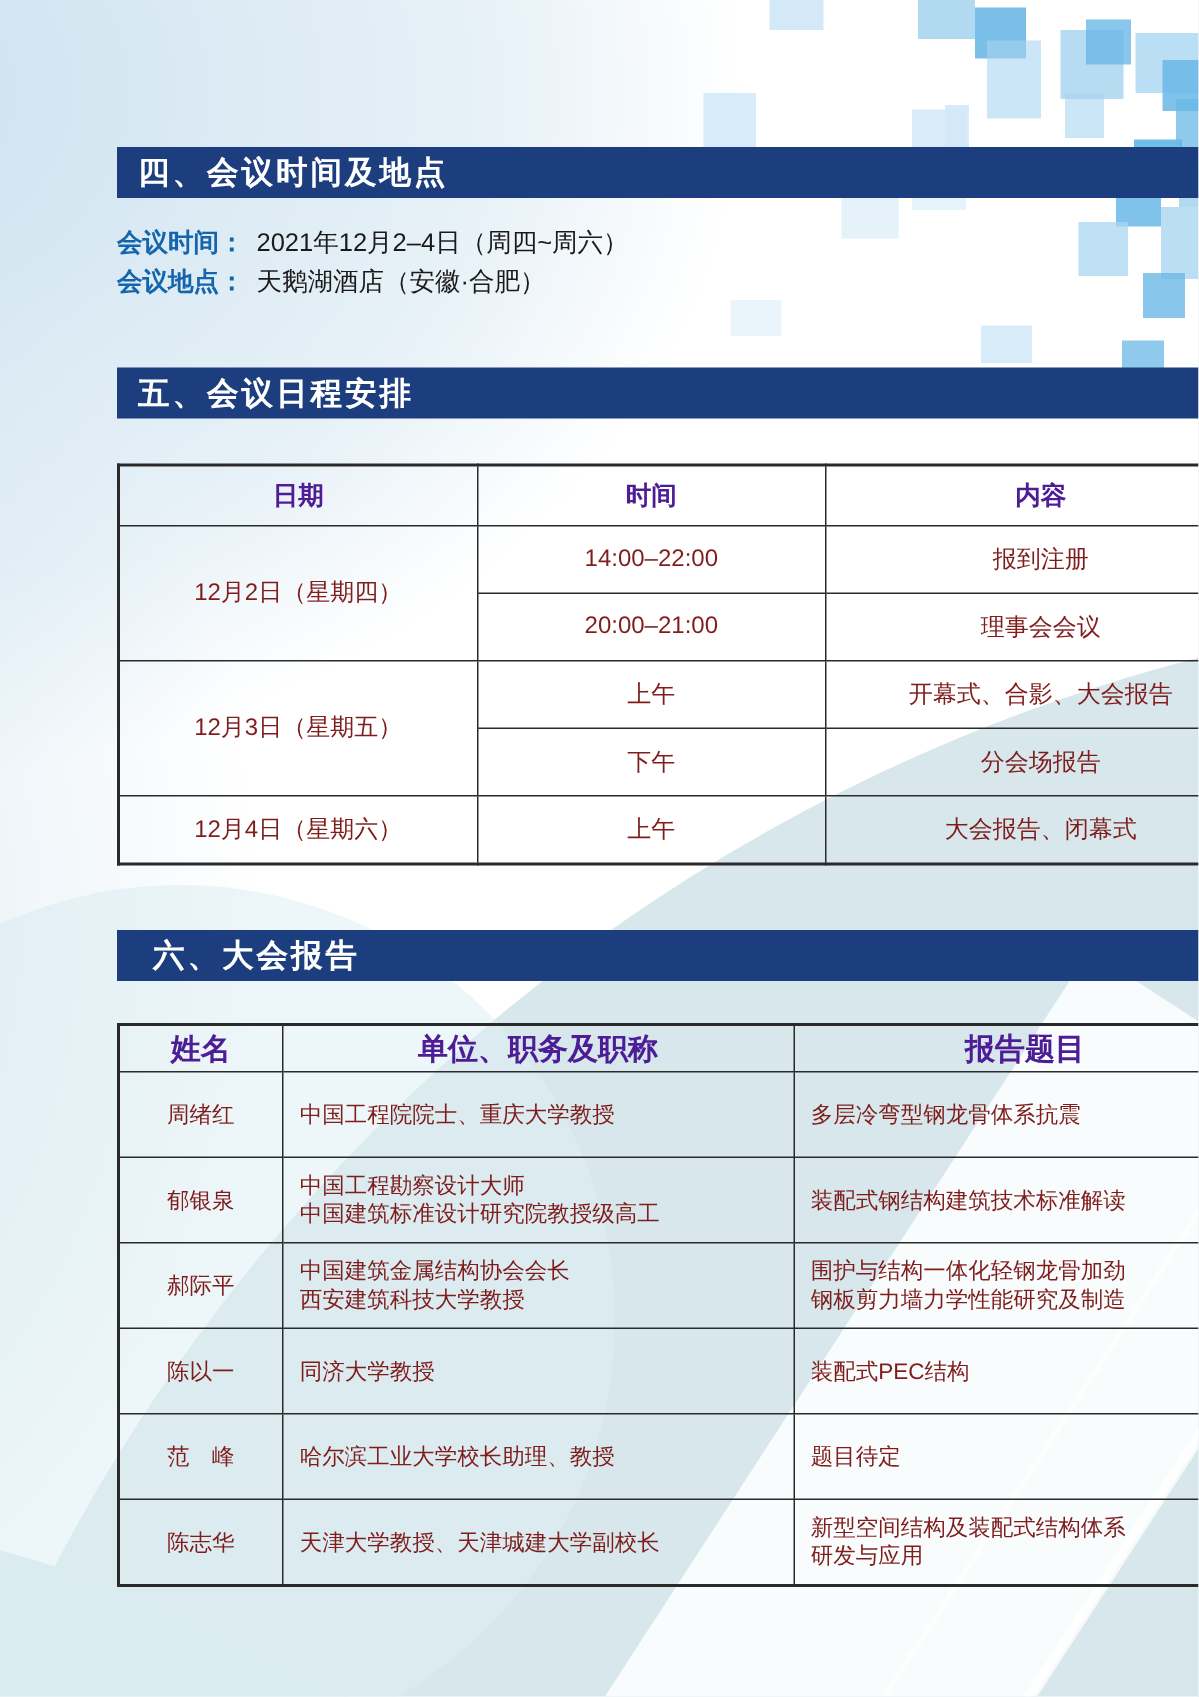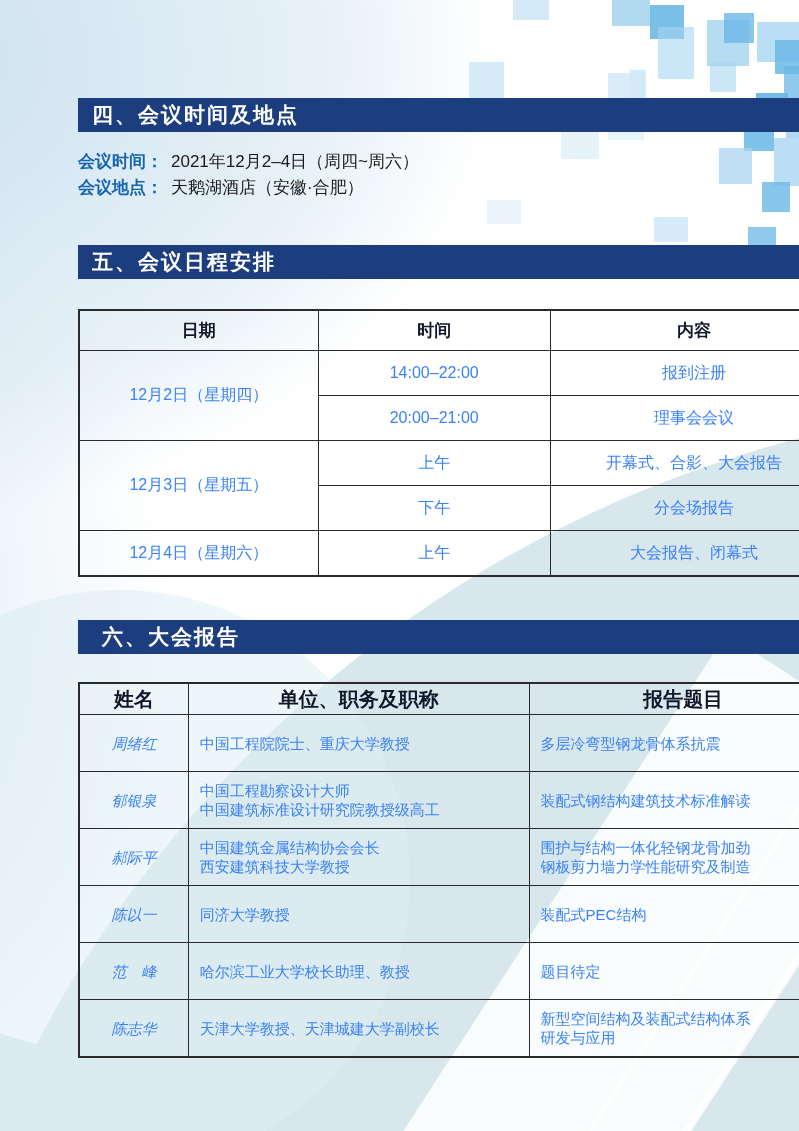--- a/index.html
+++ b/index.html
@@ -37,31 +37,31 @@
   .banner2 { margin-top:44px; }
   .banner3 { margin-top:43px;padding-left:24px; }
 
   .info-block { margin-top:17px; }
   .info-line  { font-size:17px; line-height:26px; }
   .info-label { color:#1565ad; font-weight:bold; margin-right:8px; }
   .info-value { color:#1a1a1a; }
 
   table { border-collapse:collapse; width:100%; table-layout:fixed; border:2px solid #2a2a2a; }
   th,td { border:1px solid #2a2a2a; background:transparent; vertical-align:middle; overflow:hidden; }
-  th    { color:#0f172a; font-weight:bold; text-align:center; }
-  td    { color:#3b82f6; }
+  th    { color:#4c1d95; font-weight:bold; text-align:center; }
+  td    { color:#7f1d1d; }
 
   .t1 { margin-top:30px; font-size:16px; }
   .t1 thead th { height:37px; font-size:17px; }
   .t1 tbody td { height:42px; text-align:center; }
 
   .t2 { margin-top:28px; }
   .t2 thead th { height:28px; font-size:20px;border-radius:11px; }
   .t2 tbody td { height:54px; font-size:15px; line-height:19px; }
-  .t2 td.c-name  { text-align:center;font-style:italic; }
+  .t2 td.c-name  { text-align:center; }
   .t2 td.c-org, .t2 td.c-topic { text-align:left; padding:0 11px; white-space:pre-line; }
 </style>
 </head>
 <body>
 
 <div class="page">
 
   <div class="bg-layer bg-circle-main"></div>
   <div class="bg-layer bg-circle-left"></div>
   <div class="bg-layer bg-soft-circle"></div>

